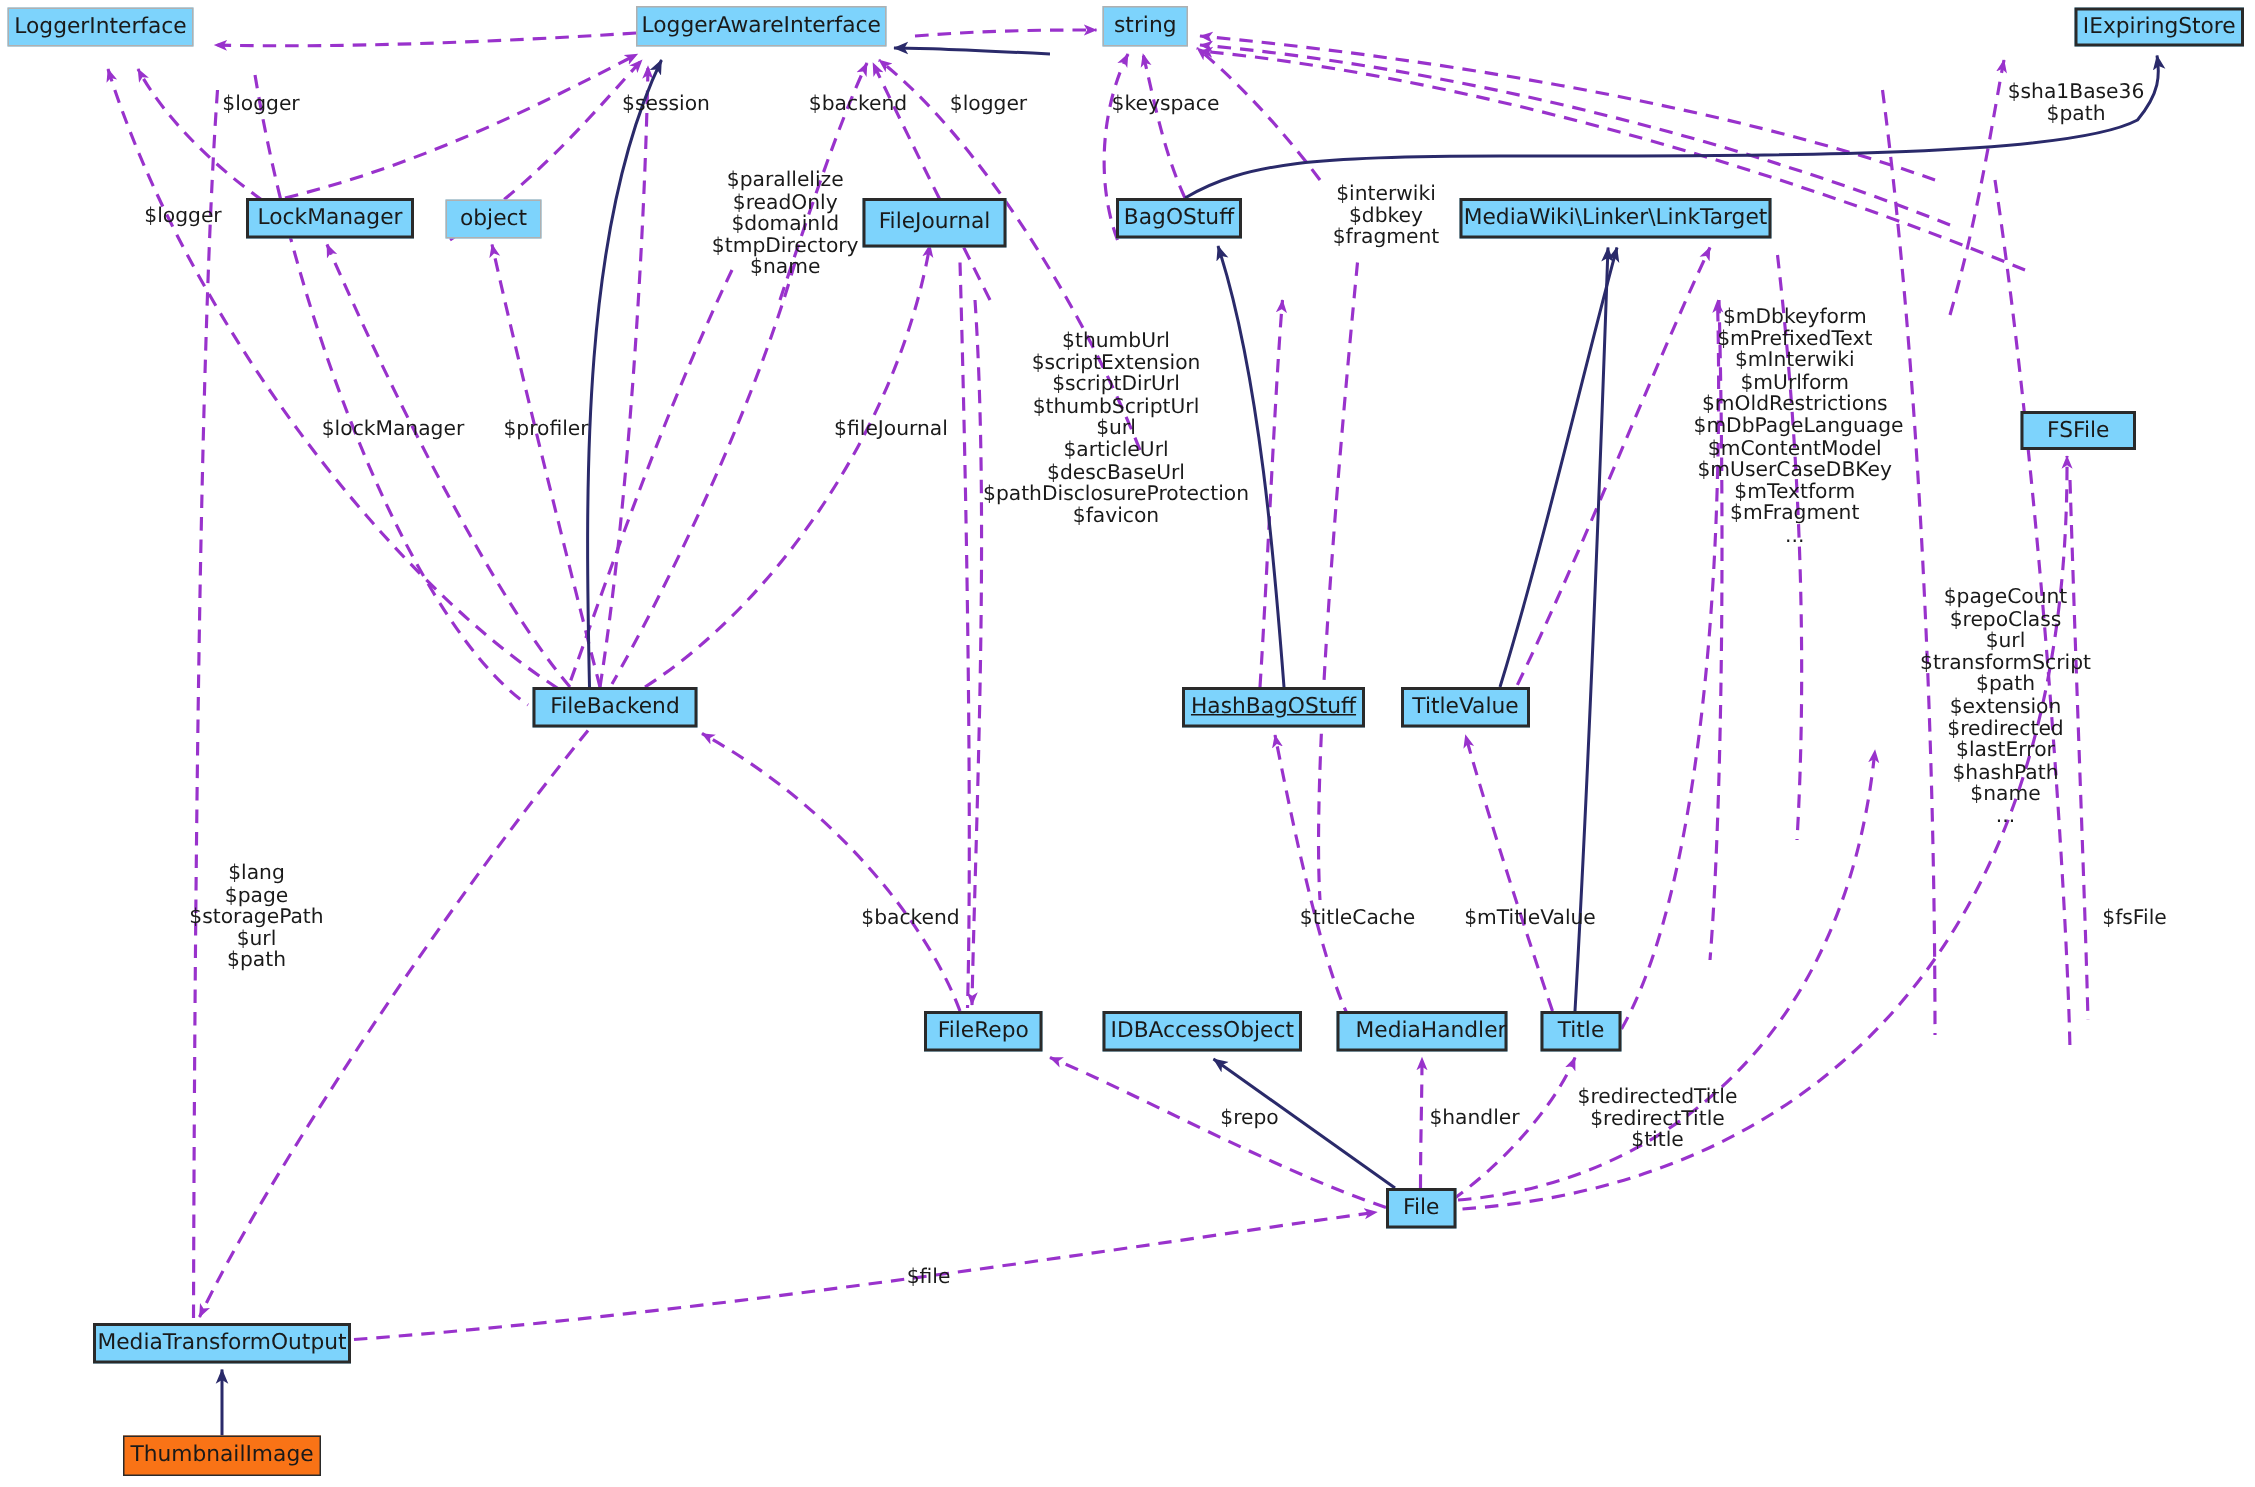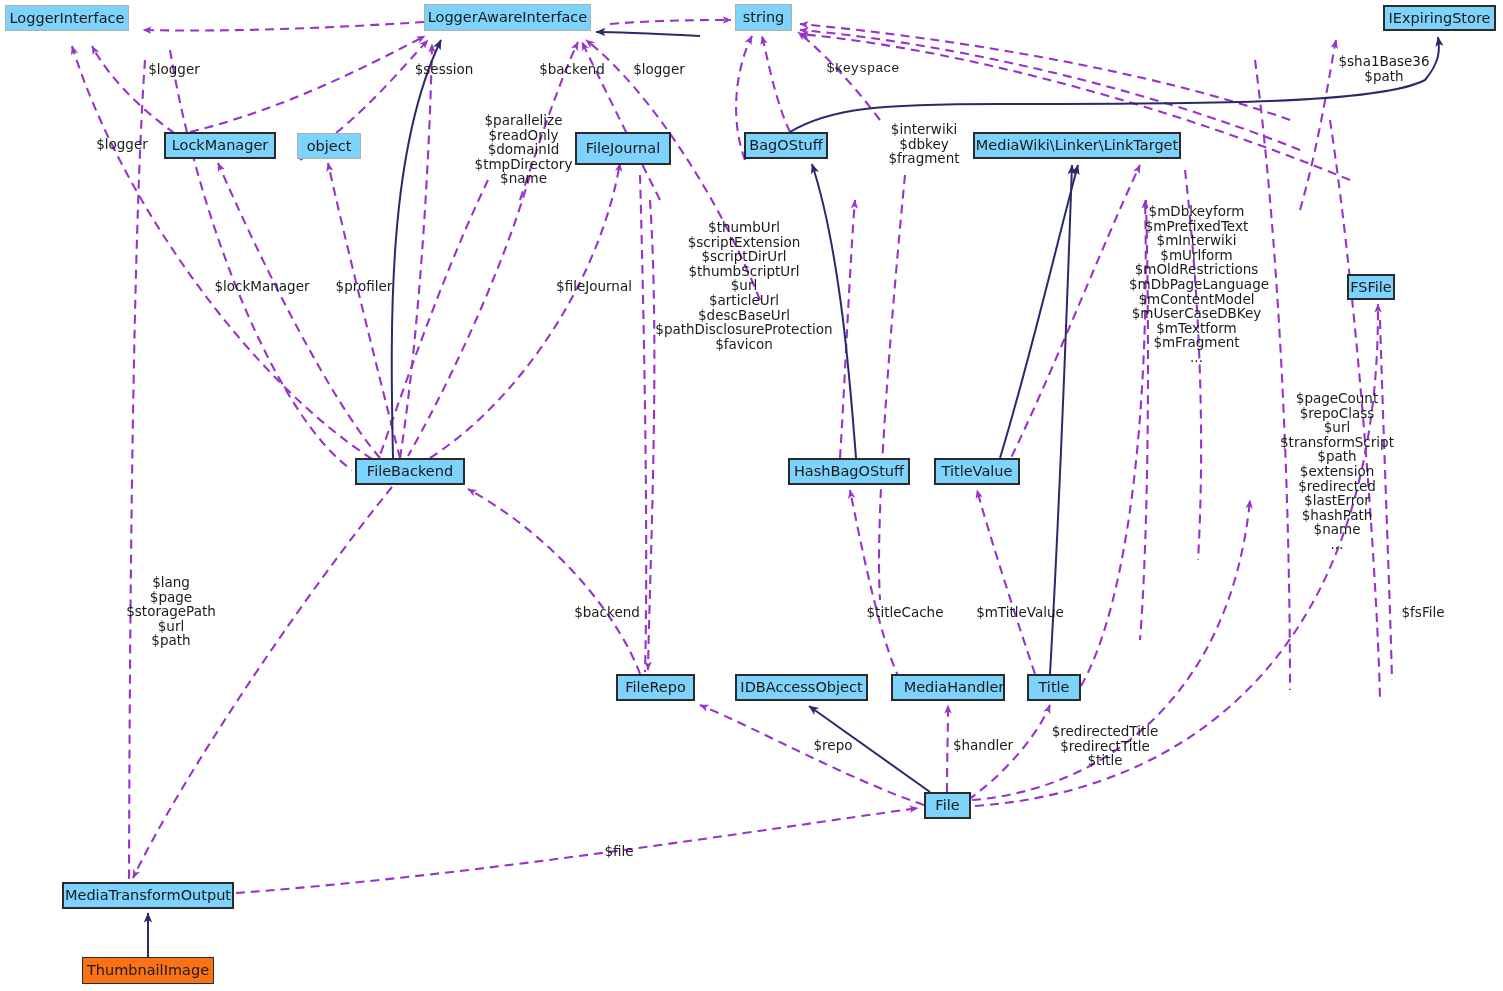--- a/index.html
+++ b/index.html
@@ -174,43 +174,43 @@
   <div class="node ext" style="left:424px;top:4px;width:167px;height:27px;">LoggerAwareInterface</div>
   <div class="node ext" style="left:735px;top:4px;width:57px;height:27px;">string</div>
   <div class="node thick" style="left:1383px;top:5px;width:113px;height:26px;">IExpiringStore</div>
 
   <div class="node thick" style="left:164px;top:132px;width:112px;height:27px;">LockManager</div>
   <div class="node ext" style="left:297px;top:133px;width:64px;height:26px;">object</div>
   <div class="node thick" style="left:575px;top:132px;width:96px;height:33px;">FileJournal</div>
   <div class="node thick" style="left:744px;top:132px;width:84px;height:27px;">BagOStuff</div>
   <div class="node thick" style="left:973px;top:132px;width:208px;height:27px;">MediaWiki\Linker\LinkTarget</div>
 
-  <div class="node thick" style="left:1347px;top:274px;width:48px;height:26px;">FSFile</div>
+  <div class="node thick" style="left:1347px;top:274px;width:77px;height:26px;">FSFile</div>
 
   <div class="node thick" style="left:355px;top:458px;width:110px;height:27px;">FileBackend</div>
-  <div class="node thick" style="left:788px;top:458px;width:122px;height:27px;">HashBagOStuff</div>
+  <div class="node thick" style="left:788px;top:458px;width:122px;height:27px;text-decoration:underline;">HashBagOStuff</div>
   <div class="node thick" style="left:934px;top:458px;width:86px;height:27px;">TitleValue</div>
 
   <div class="node thick" style="left:616px;top:674px;width:79px;height:27px;">FileRepo</div>
   <div class="node thick" style="left:735px;top:674px;width:133px;height:27px;">IDBAccessObject</div>
   <div class="node thick" style="left:891px;top:674px;width:114px;height:27px;padding-left:12px;">MediaHandler</div>
   <div class="node thick" style="left:1027px;top:674px;width:54px;height:27px;">Title</div>
 
   <div class="node thick" style="left:924px;top:792px;width:47px;height:27px;">File</div>
 
   <div class="node thick" style="left:62px;top:882px;width:172px;height:27px;">MediaTransformOutput</div>
   <div class="node current" style="left:82px;top:957px;width:132px;height:27px;">ThumbnailImage</div>
 
   <div class="edge-label" style="left:141px;top:62px;width:66px;">$logger</div>
   <div class="edge-label" style="left:407px;top:62px;width:74px;">$session</div>
   <div class="edge-label" style="left:532px;top:62px;width:80px;">$backend</div>
   <div class="edge-label" style="left:626px;top:62px;width:66px;">$logger</div>
   <div class="edge-label" style="left:1327px;top:54px;width:114px;">$sha1Base36
 $path</div>
-  <div class="edge-label" style="left:820px;top:62px;width:86px;font-family:Liberation Mono, monospace;">$keyspace</div>
+  <div class="edge-label" style="left:734px;top:62px;width:86px;">$keyspace</div>
   <div class="edge-label" style="left:89px;top:137px;width:66px;">$logger</div>
   <div class="edge-label" style="left:466px;top:113px;width:115px;">$parallelize
 $readOnly
 $domainId
 $tmpDirectory
 $name</div>
   <div class="edge-label" style="left:880px;top:122px;width:88px;">$interwiki
 $dbkey
 $fragment</div>
   <div class="edge-label" style="left:1129px;top:204px;width:135px;">$mDbkeyform

